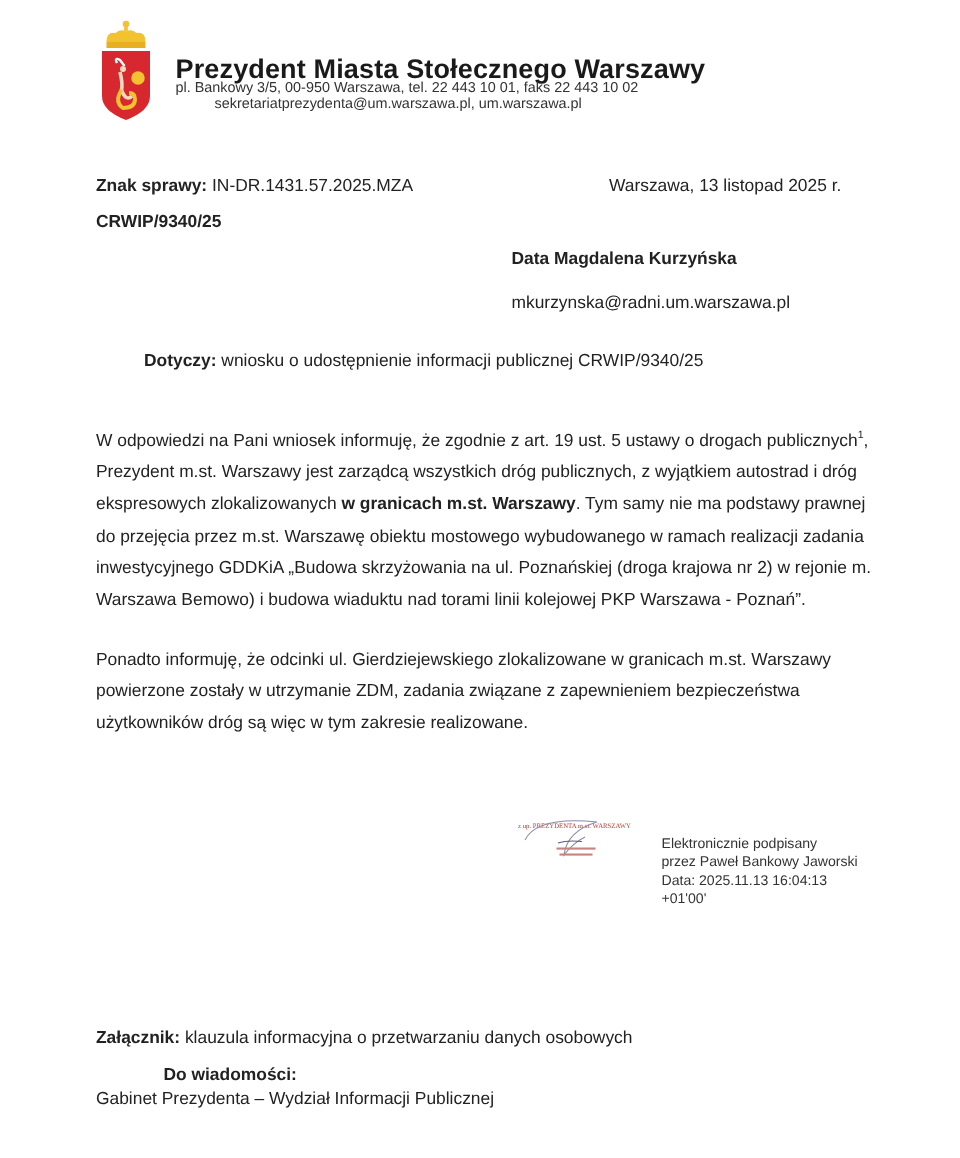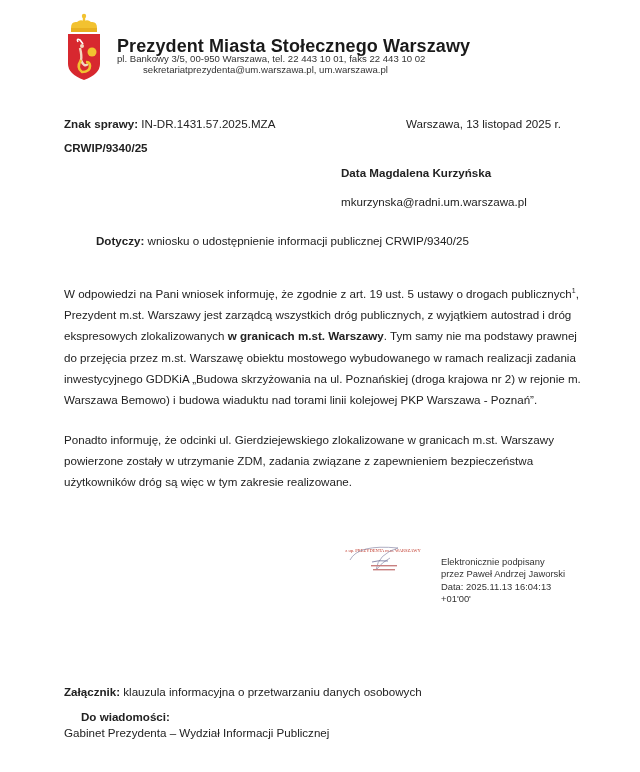--- a/index.html
+++ b/index.html
@@ -73,22 +73,22 @@
   <svg width="90" height="34" viewBox="0 0 90 34">
     <text x="45" y="12" font-size="4.5" text-anchor="middle" fill="#c0392b" font-family="Liberation Serif, serif">z up. PREZYDENTA m.st. WARSZAWY</text>
     <path d="M12 20 Q20 4 60 8 Q40 14 38 30 Q44 22 52 18" stroke="#8a8aa8" stroke-width="0.7" fill="none"></path>
     <path d="M34 22 Q40 20 50 21" stroke="#5a5a8a" stroke-width="0.7" fill="none"></path>
     <rect x="33" y="25" width="26" height="1.4" fill="#c98080"></rect>
     <rect x="35" y="29" width="22" height="1.4" fill="#c98080"></rect>
   </svg>
 </div>
 <div class="abs sig-text">
   <div>Elektronicznie podpisany</div>
-  <div>przez Paweł Andrzej Jaworski</div>
+  <div>przez Paweł Bankowy Jaworski</div>
   <div>Data: 2025.11.13 16:04:13</div>
   <div>+01'00'</div>
 </div>
 
 <div class="abs t" style="left:64px; top:685px;">
   <span class="b">Załącznik:</span><span> klauzula informacyjna o przetwarzaniu danych osobowych</span>
 </div>
-<div class="abs t b" style="left:48px; top:710px;padding-left:33px;">Do wiadomości:</div>
+<div class="abs t b" style="left:76px; top:710px;padding-left:33px;">Do wiadomości:</div>
 <div class="abs t" style="left:64px; top:726px;">Gabinet Prezydenta – Wydział Informacji Publicznej</div>
 
 </body></html>

